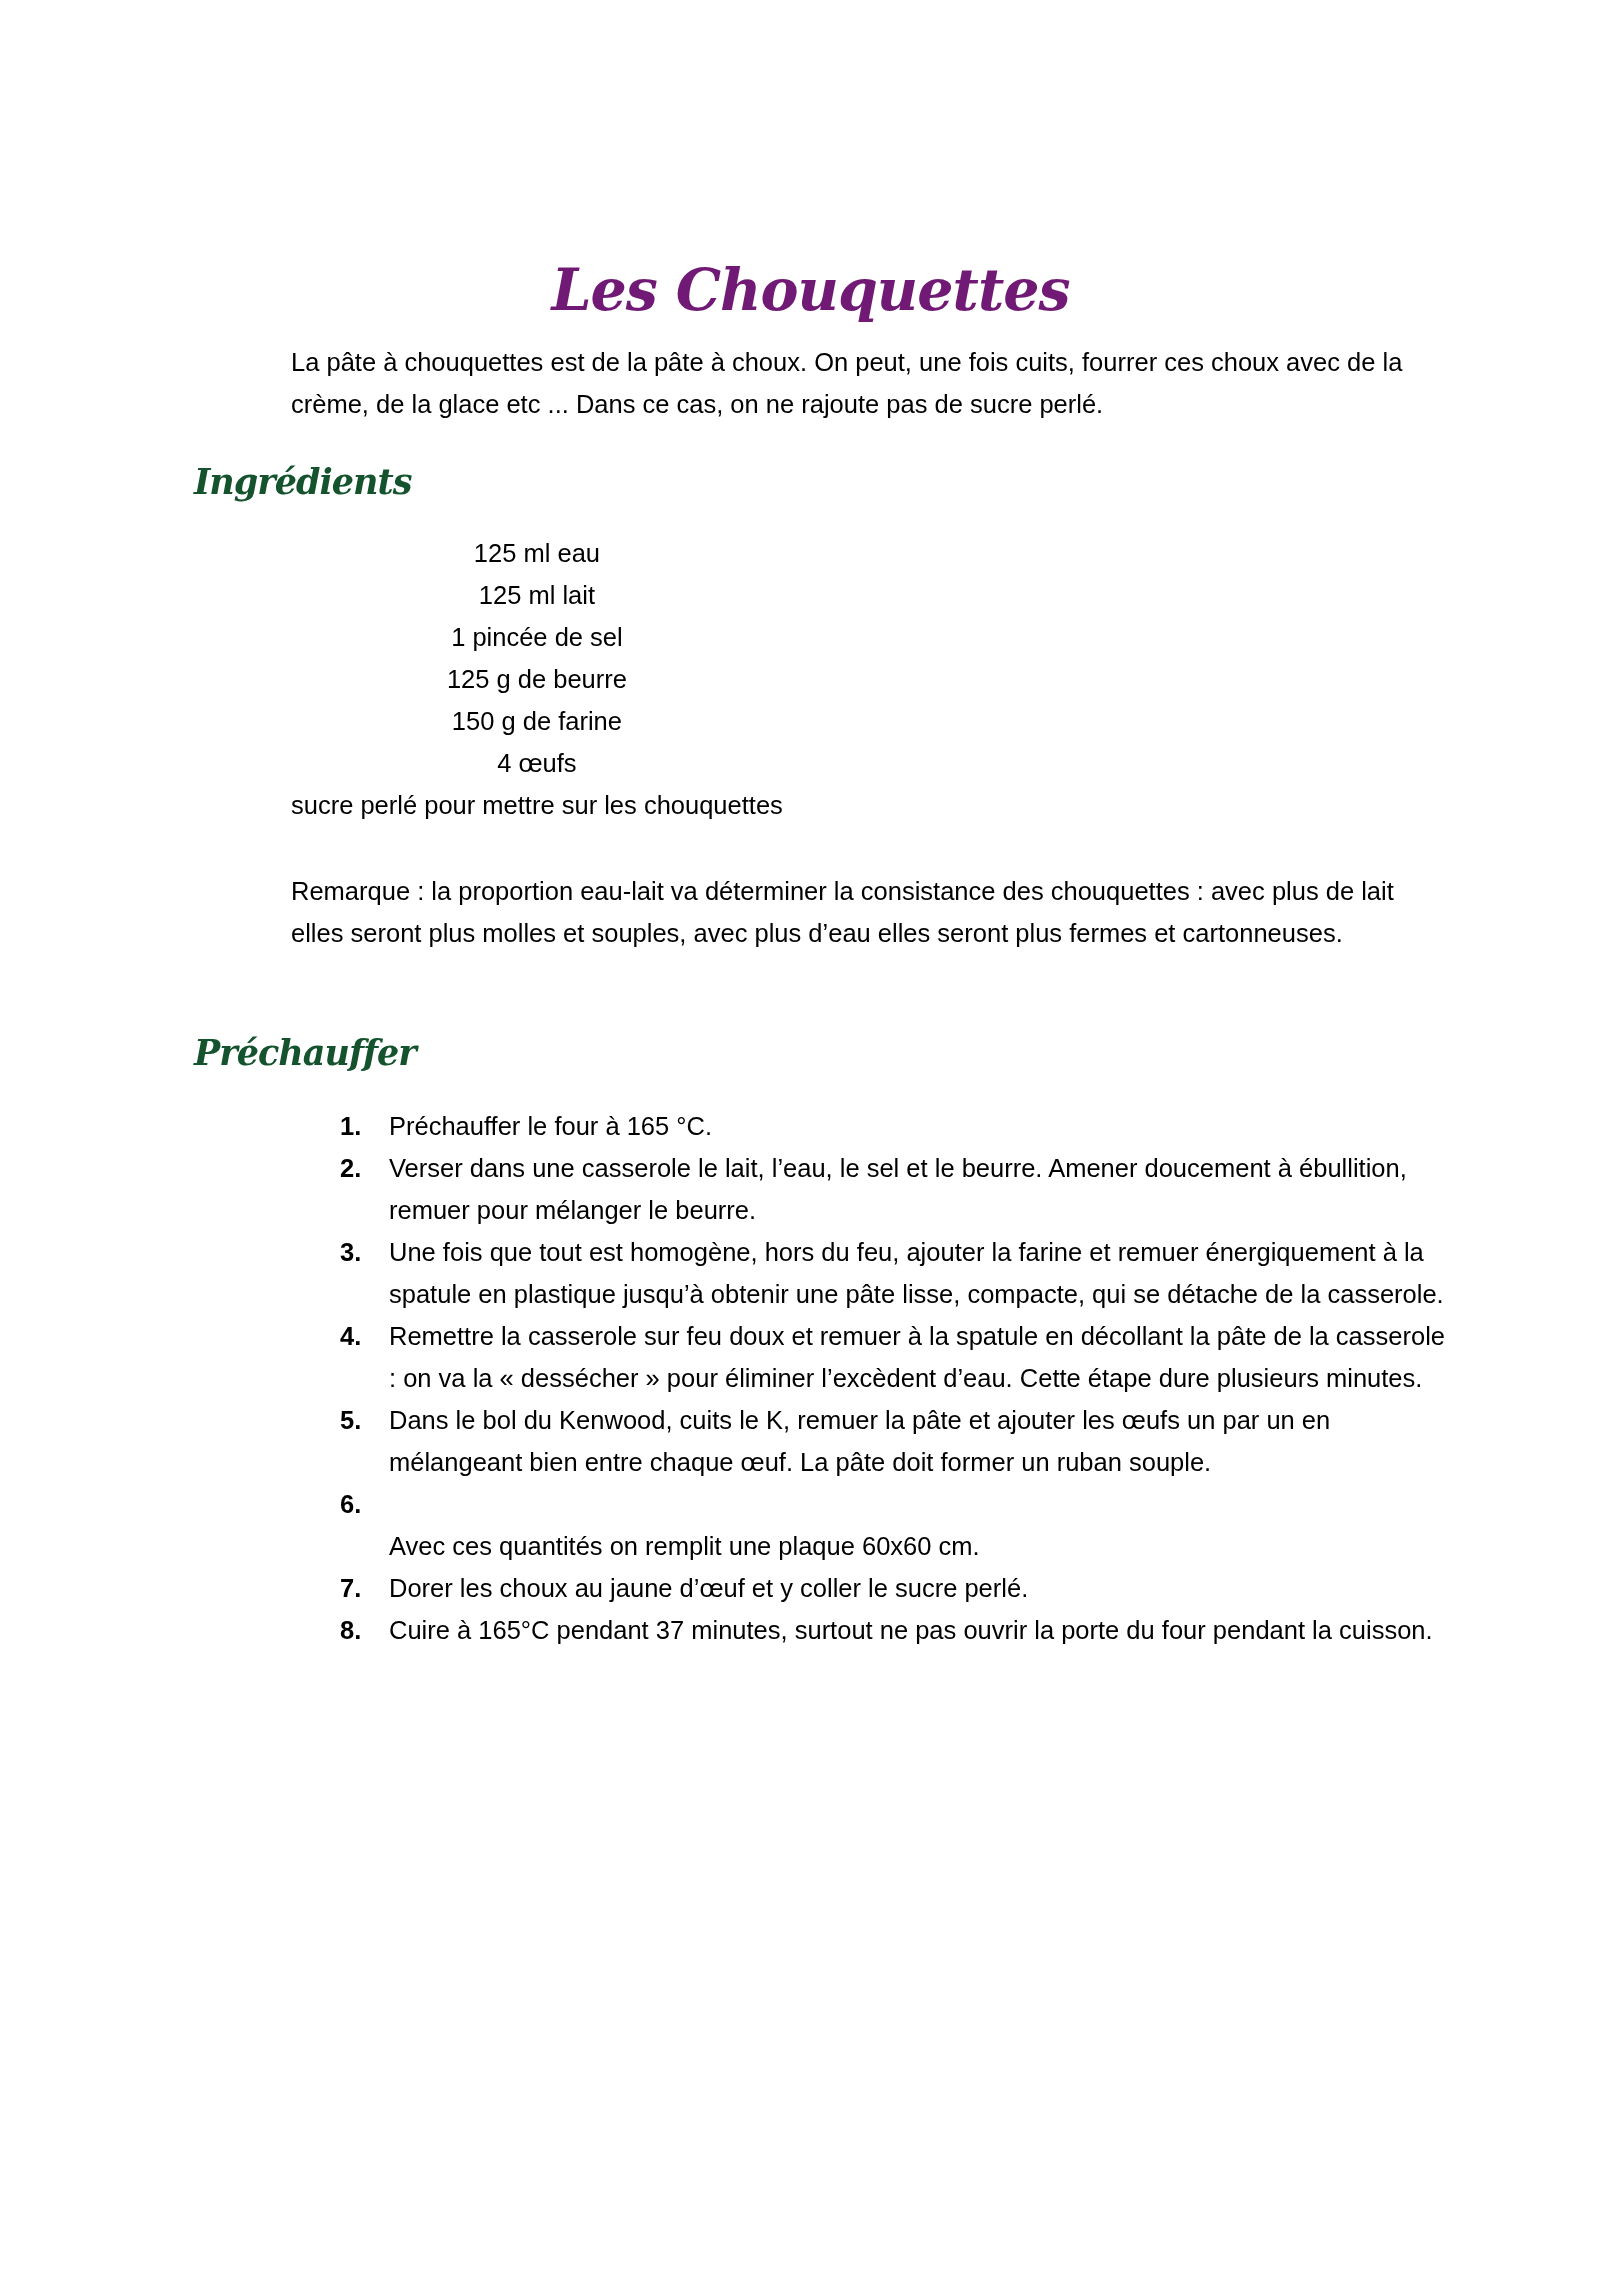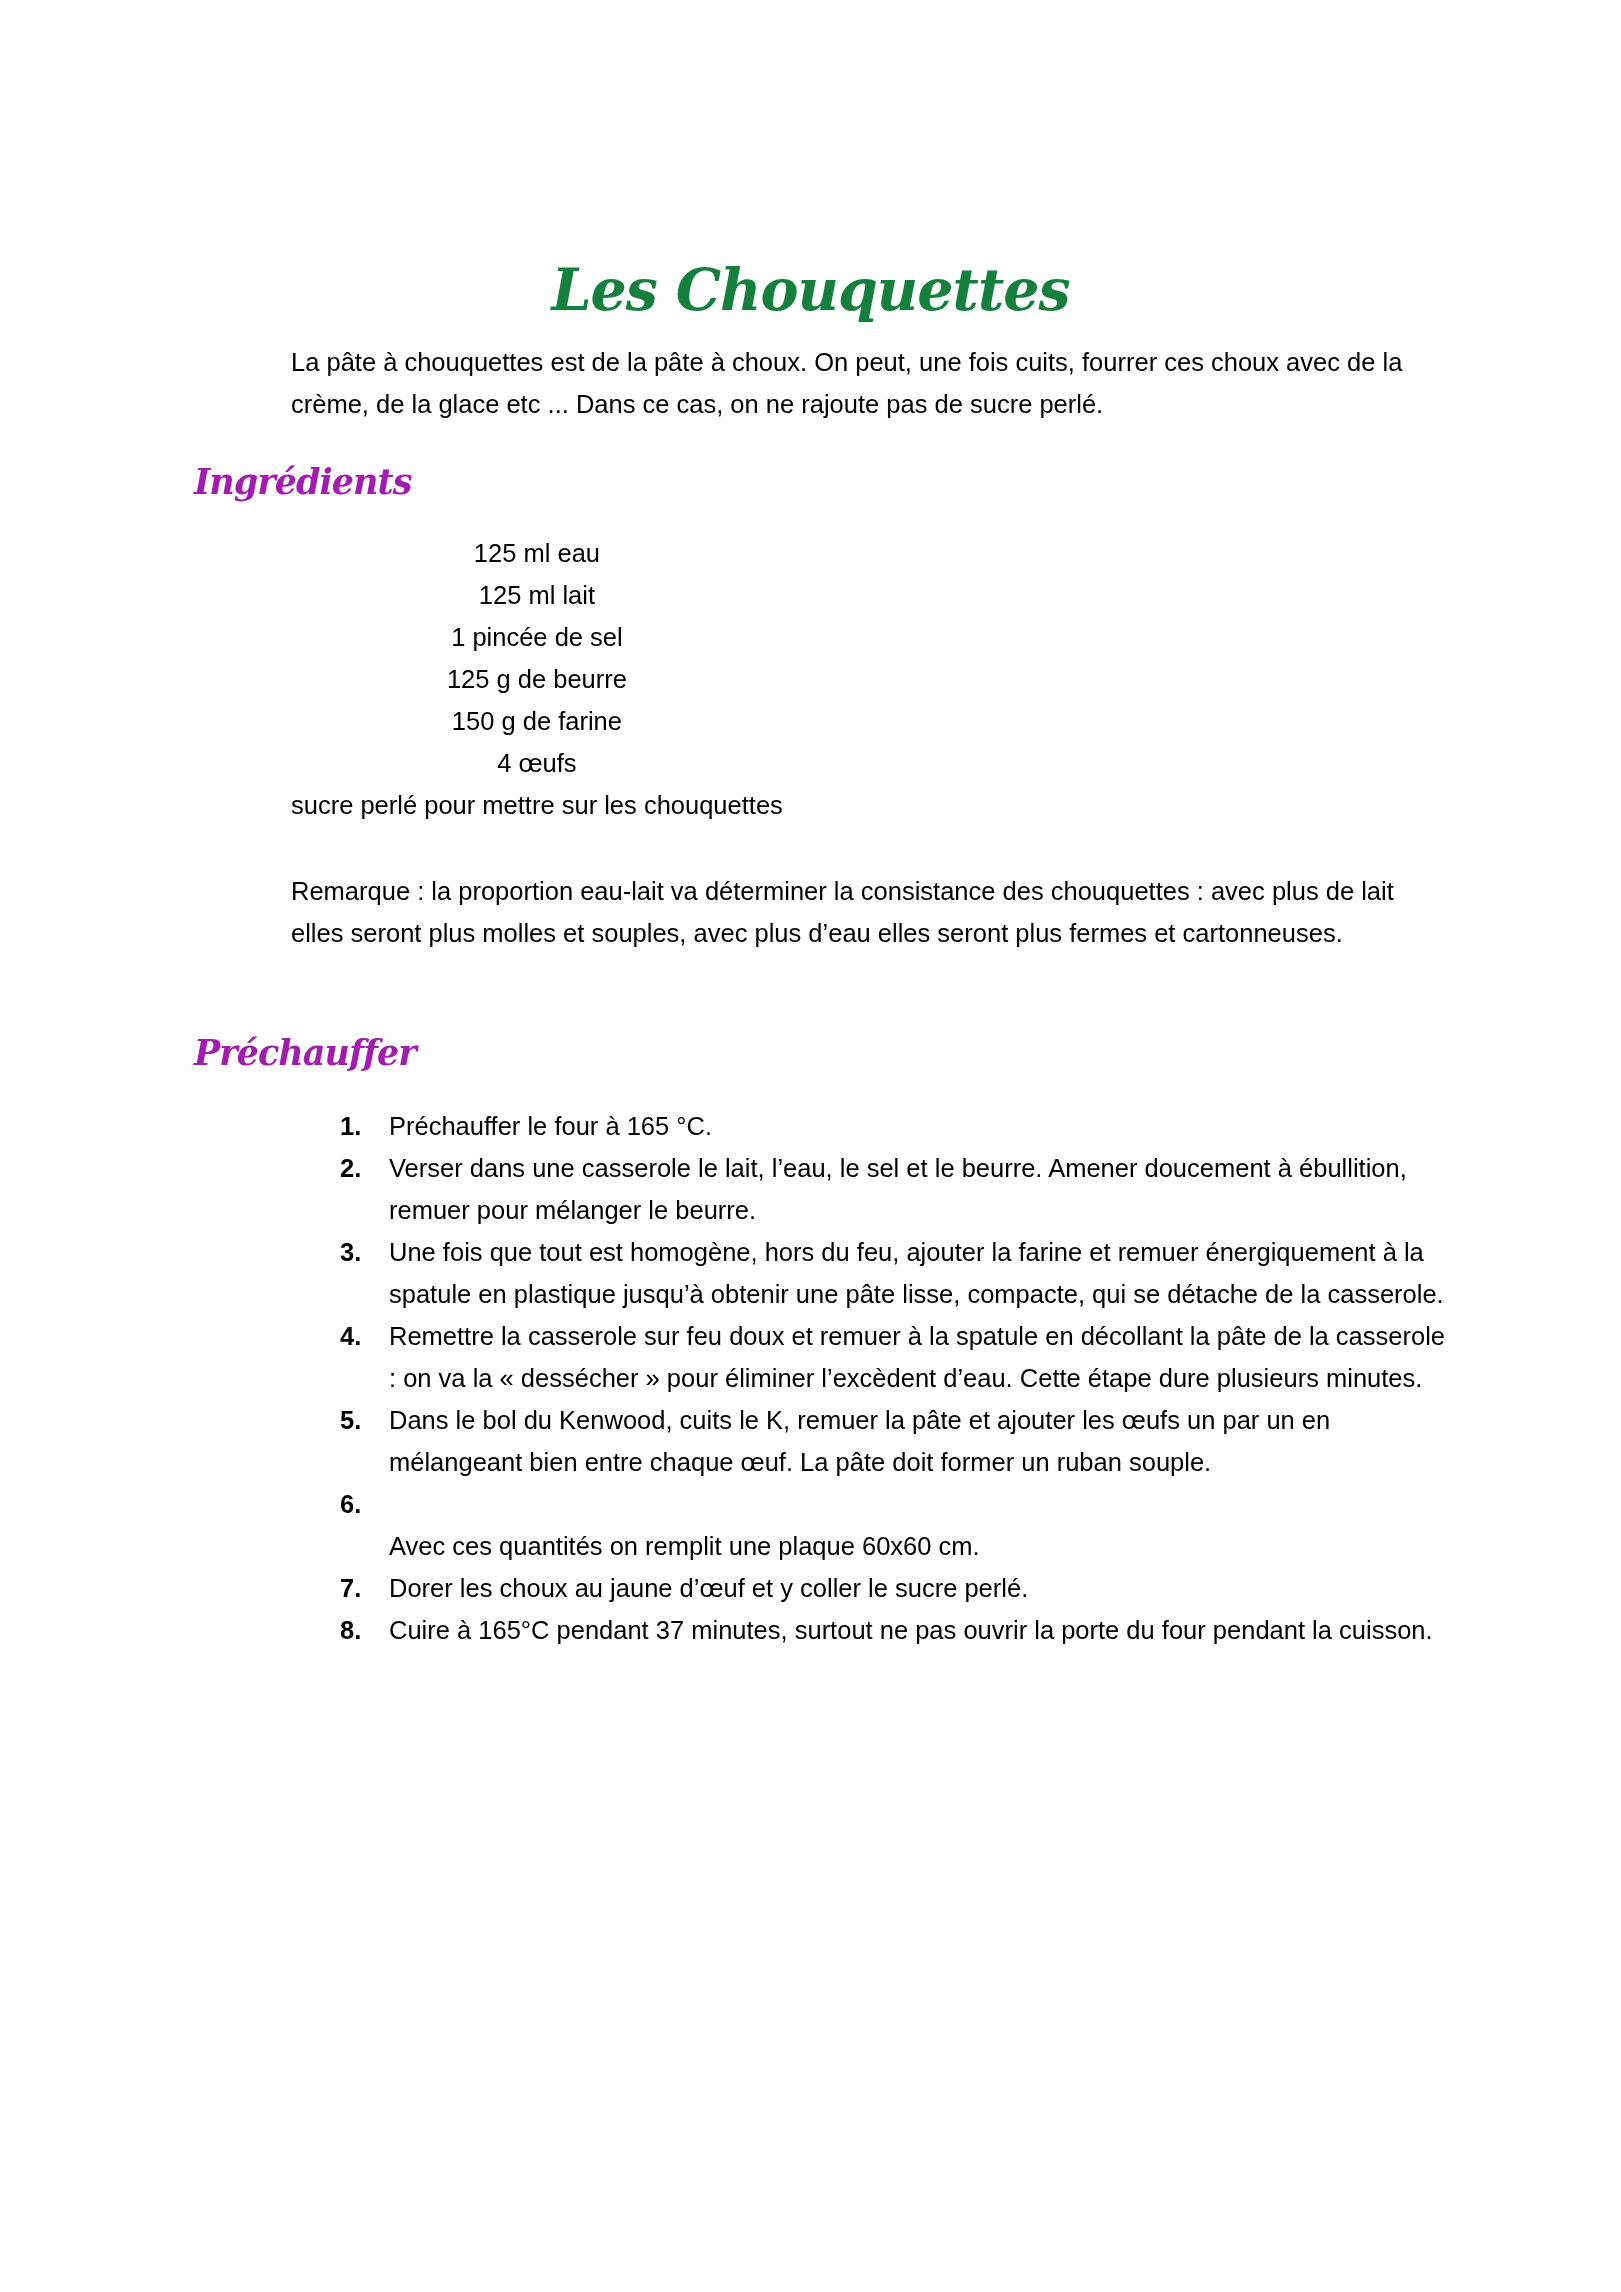--- a/index.html
+++ b/index.html
@@ -1,23 +1,23 @@
 <!DOCTYPE html>
 <html><head>
 <meta charset="utf-8">
 <style>
   html, body { margin: 0; padding: 0; background: #ffffff; }
   body { width: 1621px; height: 2293px; position: relative; overflow: hidden;
          font-family: "Liberation Sans", "DejaVu Sans", sans-serif; color: #000; }
   .title { position: absolute; left: 0; width: 1621px; top: 218px; text-align: center;
            font-family: "DejaVu Serif", "Liberation Serif", serif; font-style: italic;
-           font-size: 57px; color: #15803d; line-height: 1.2; letter-spacing: -1px; }
+           font-size: 57px; color: #701a75; line-height: 1.2; letter-spacing: -1px; }
   .para { position: absolute; left: 291px; width: 1157px; font-size: 25.5px; line-height: 42px; }
   .heading { position: absolute; left: 194px; font-family: "DejaVu Serif", "Liberation Serif", serif;
-             font-style: italic; font-size: 35px; color: #a21caf; letter-spacing: -1px; }
+             font-style: italic; font-size: 35px; color: #14532d; letter-spacing: -1px; }
   .ing-list { position: absolute; left: 291px; top: 532px; margin: 0; padding: 0; list-style: none;
               font-size: 25.5px; line-height: 42px; text-align: center; }
   .steps { position: absolute; left: 340px; top: 1105px; width: 1108px; margin: 0; padding: 0;
            list-style: none; font-size: 25.5px; line-height: 42px; }
   .steps li { position: relative; padding-left: 49px; }
   .steps .num { position: absolute; left: 0; top: 0; font-weight: bold; }
 </style>
 </head>
 <body>
 

